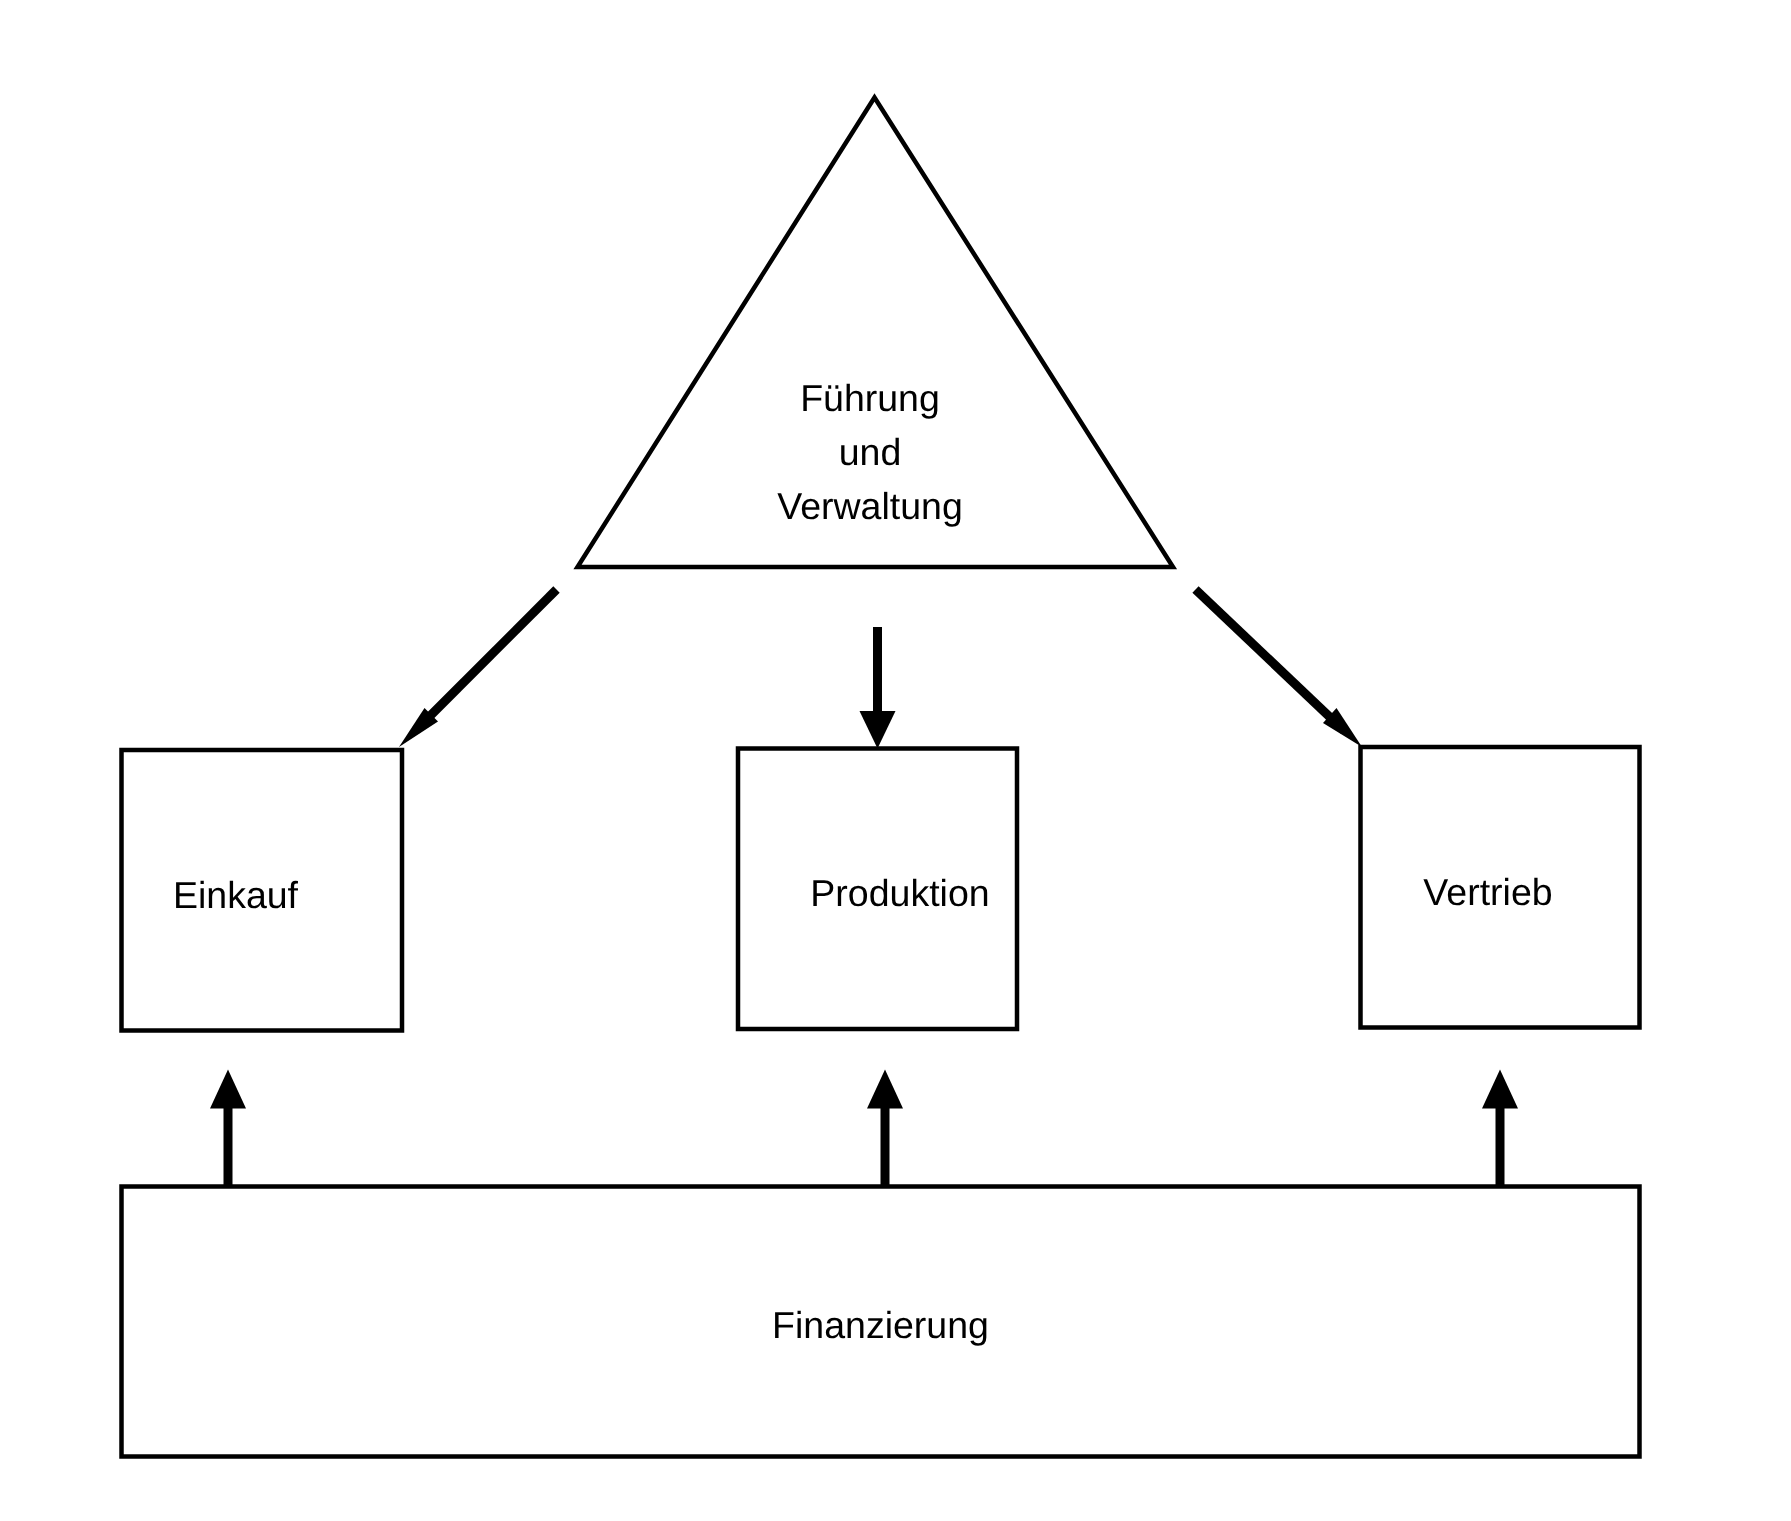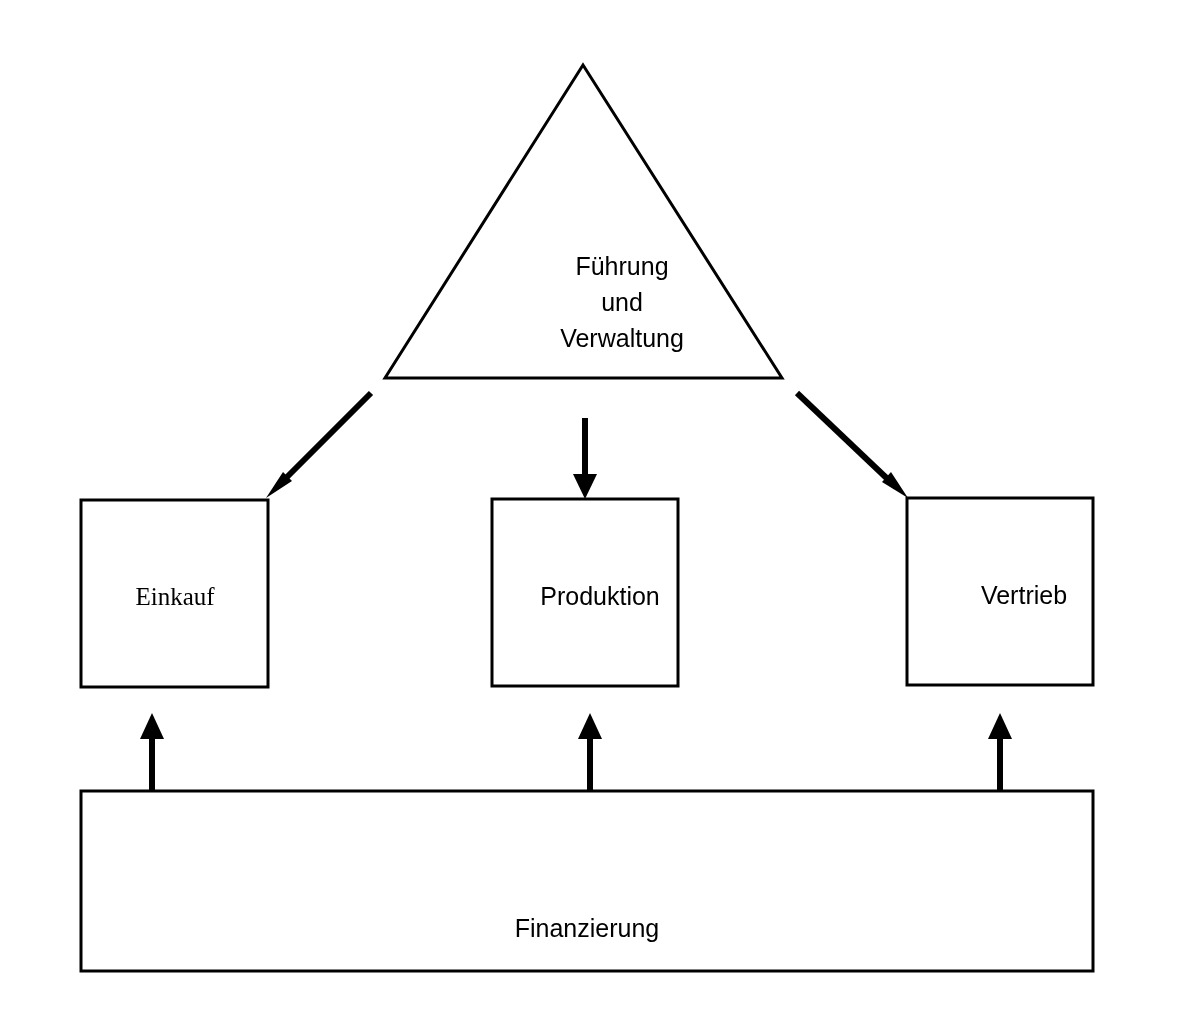--- a/index.html
+++ b/index.html
@@ -46,21 +46,20 @@
     font-size: 25px;
     line-height: 36px;
     color: #000000;
     text-align: center;
     white-space: pre;
     transform: translate(-50%, -50%);
     letter-spacing: 0px;
   }
   .label-multiline {
     white-space: pre-line;
-    margin-left: 42px;
   }
 </style>
 </head>
 <body>
 
 <div id="canvas">
 
   <svg id="diagram-svg" viewBox="0 0 1194 1014">
 
     <polygon class="shape-stroke" points="583,65 782,378 385,378"></polygon>
@@ -102,21 +101,21 @@
       <line class="arrow-line" x1="1000" y1="791" x2="1000" y2="733"></line>
       <polygon class="arrow-head" points="1000,713 988,739 1012,739"></polygon>
     </g>
 
   </svg>
 
   <div class="node-label label-multiline" style="left:580px; top:302px;">Führung
 und
 Verwaltung</div>
 
-  <div class="node-label" style="left:175px; top:597px;font-family:Liberation Serif, serif;">Einkauf</div>
+  <div class="node-label" style="left:157px; top:597px;">Einkauf</div>
 
   <div class="node-label" style="left:600px; top:596px;">Produktion</div>
 
-  <div class="node-label" style="left:1024px; top:595px;">Vertrieb</div>
+  <div class="node-label" style="left:992px; top:595px;">Vertrieb</div>
 
-  <div class="node-label" style="left:587px; top:884px;margin-top:44px;">Finanzierung</div>
+  <div class="node-label" style="left:587px; top:884px;">Finanzierung</div>
 
 </div>
 
 </body></html>

